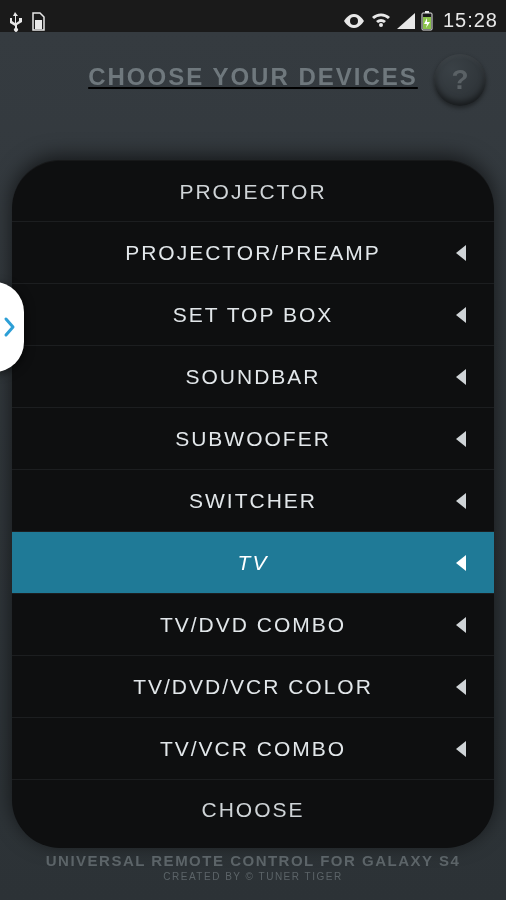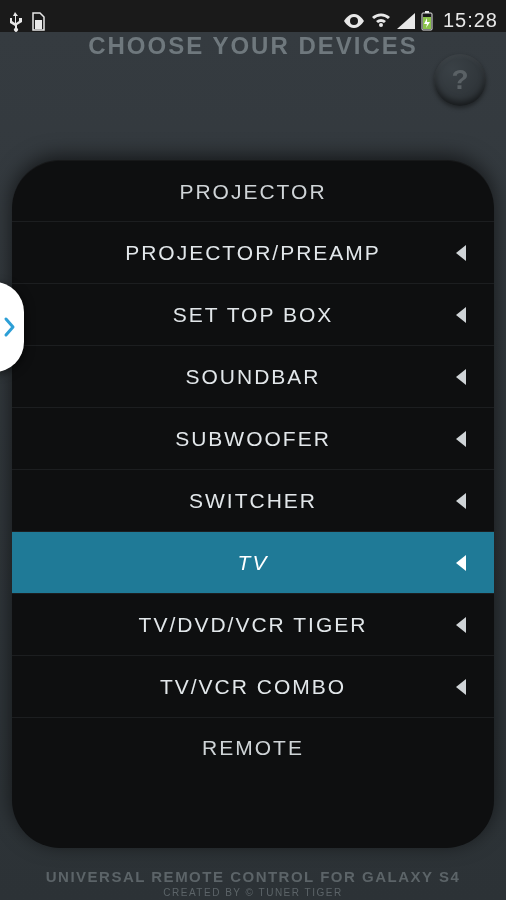--- a/index.html
+++ b/index.html
@@ -9,29 +9,29 @@
   .status-bar { height:32px; background:#1a1a1a; display:flex; align-items:flex-end; color:#e8e8e8; font-size:14px; padding:0 8px; }
   .status-left { display:flex; gap:8px; align-items:center; }
   .status-right { margin-left:auto; display:flex; gap:6px; align-items:center; }
   .status-time { font-size:20px; font-weight:400; letter-spacing:1px; margin-left:4px;}
   .ic { display:inline-flex; align-items:center; justify-content:center; }
 
   
   .app { position:relative; width:506px; height:868px; background:linear-gradient(180deg,#353b40 0%, #2c3236 100%); }
 
   
-  .header { position:relative; height:90px; display:flex; justify-content:center; }
+  .header { position:relative; height:90px; display:flex; align-items:center; justify-content:center;text-decoration:underline; }
   .header-title { color:#6f787d; font-size:24px; font-weight:800; letter-spacing:2px; font-stretch:condensed; }
   .help-btn { position:absolute; right:20px; top:22px; width:52px; height:52px; border-radius:50%;
               background:radial-gradient(circle at 35% 30%, #3a4146, #2a2f33);
               box-shadow: inset 0 2px 4px rgba(255,255,255,.06), inset 0 -4px 6px rgba(0,0,0,.5), 0 2px 4px rgba(0,0,0,.4);
               display:flex; align-items:center; justify-content:center; color:#5a6165; font-size:28px; font-weight:800; }
 
   
-  .footer { position:absolute; bottom:2px; left:0; right:0; text-align:center; color:#5c6468; }
+  .footer { position:absolute; bottom:18px; left:0; right:0; text-align:center; color:#5c6468; }
   .footer-line1 { font-size:15px; letter-spacing:1.5px; font-weight:700; }
   .footer-line2 { font-size:10px; letter-spacing:1.5px; margin-top:2px; }
 
   
   .sheet { position:absolute; top:128px; left:12px; right:12px; bottom:52px;
            background:#0e0f10; border-radius:48px; overflow:hidden;
            box-shadow:0 -4px 20px rgba(0,0,0,.6), inset 0 1px 0 rgba(255,255,255,.04); }
   .sheet-inner { padding:18px 0 0 0; }
 
   .row { position:relative; height:62px; display:flex; align-items:center; justify-content:center;
@@ -155,37 +155,45 @@
         </div>
         <div class="row selected">
           <span class="row-label">TV</span>
           <span class="arrow">
             <svg width="14" height="18" viewBox="0 0 14 18">
               <path d="M12 1L2 9l10 8z"></path>
             </svg>
           </span>
         </div>
         <div class="row">
-          <span class="row-label">TV/DVD/VCR TIGER</span>
+          <span class="row-label">TV/DVD COMBO</span>
+          <span class="arrow">
+            <svg width="14" height="18" viewBox="0 0 14 18">
+              <path d="M12 1L2 9l10 8z"></path>
+            </svg>
+          </span>
+        </div>
+        <div class="row">
+          <span class="row-label">TV/DVD/VCR COLOR</span>
           <span class="arrow">
             <svg width="14" height="18" viewBox="0 0 14 18">
               <path d="M12 1L2 9l10 8z"></path>
             </svg>
           </span>
         </div>
         <div class="row">
           <span class="row-label">TV/VCR COMBO</span>
           <span class="arrow">
             <svg width="14" height="18" viewBox="0 0 14 18">
               <path d="M12 1L2 9l10 8z"></path>
             </svg>
           </span>
         </div>
         <div class="row last">
-          <span class="row-label">REMOTE</span>
+          <span class="row-label">CHOOSE</span>
         </div>
       </div>
   </div>
 
   <div class="side-tab">
     <svg width="14" height="24" viewBox="0 0 14 24">
         <path d="M4 4l7 8-7 8"></path>
       </svg>
   </div>
 

